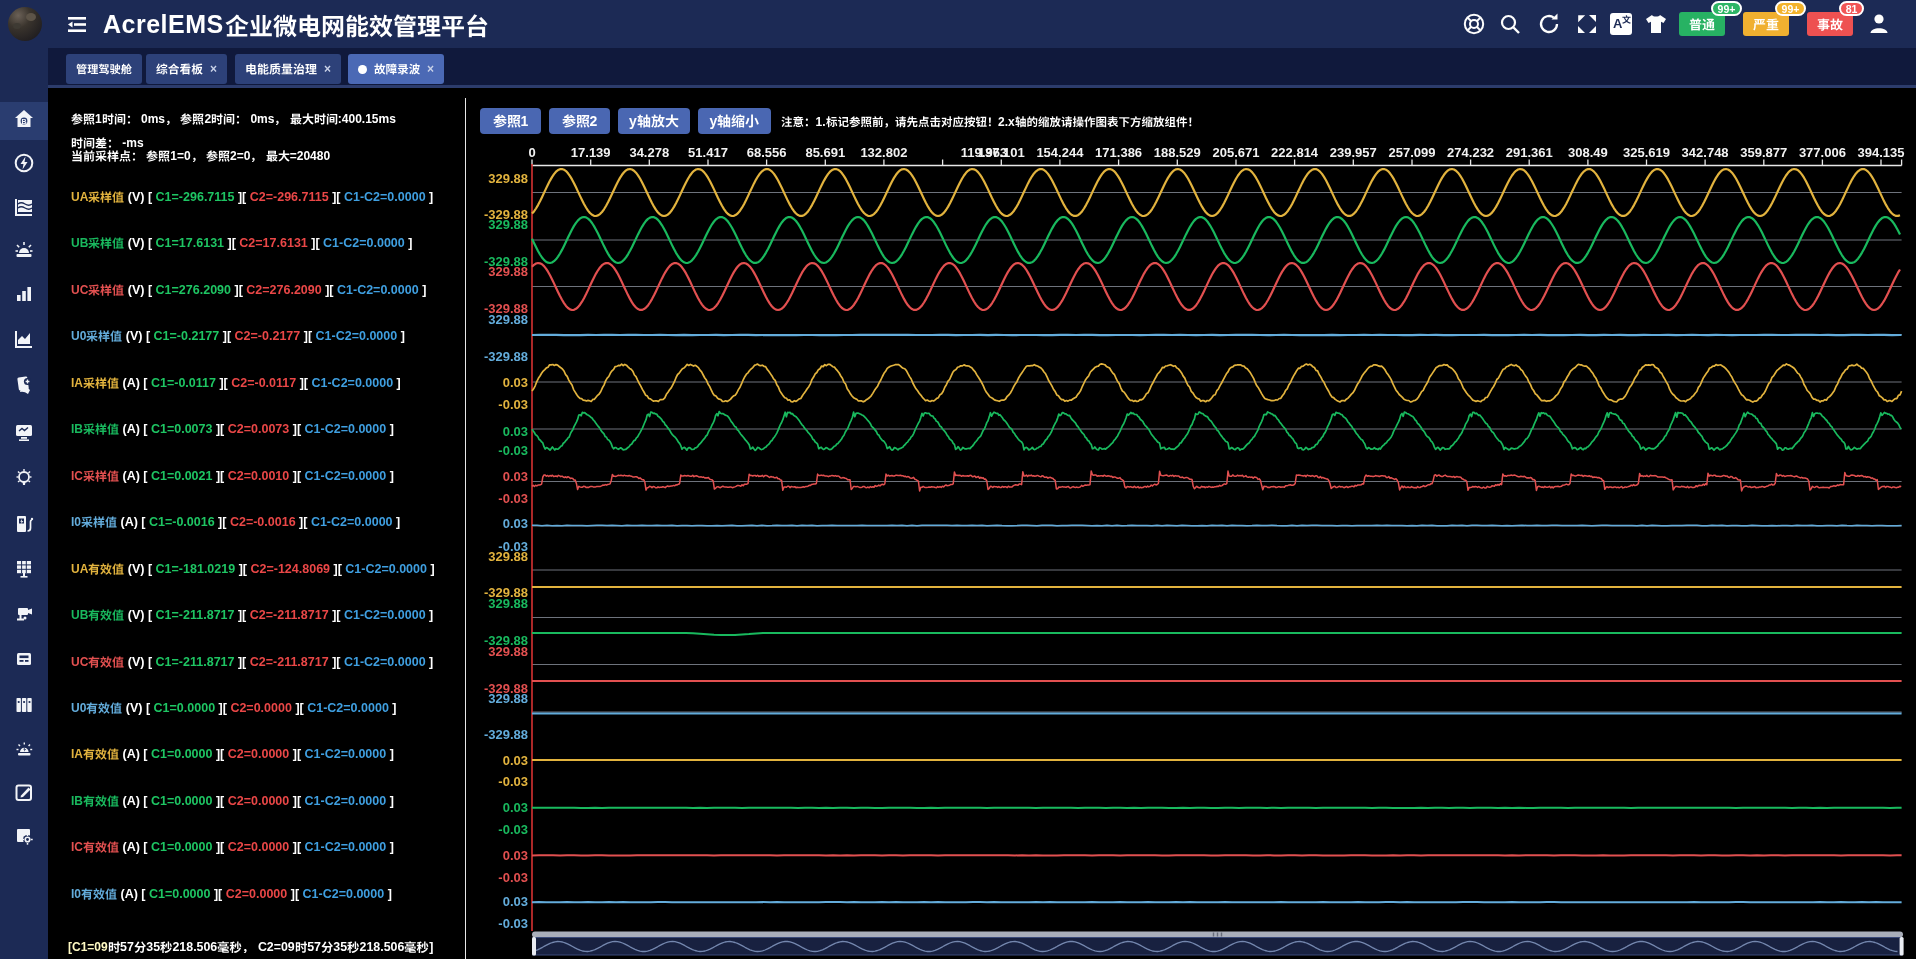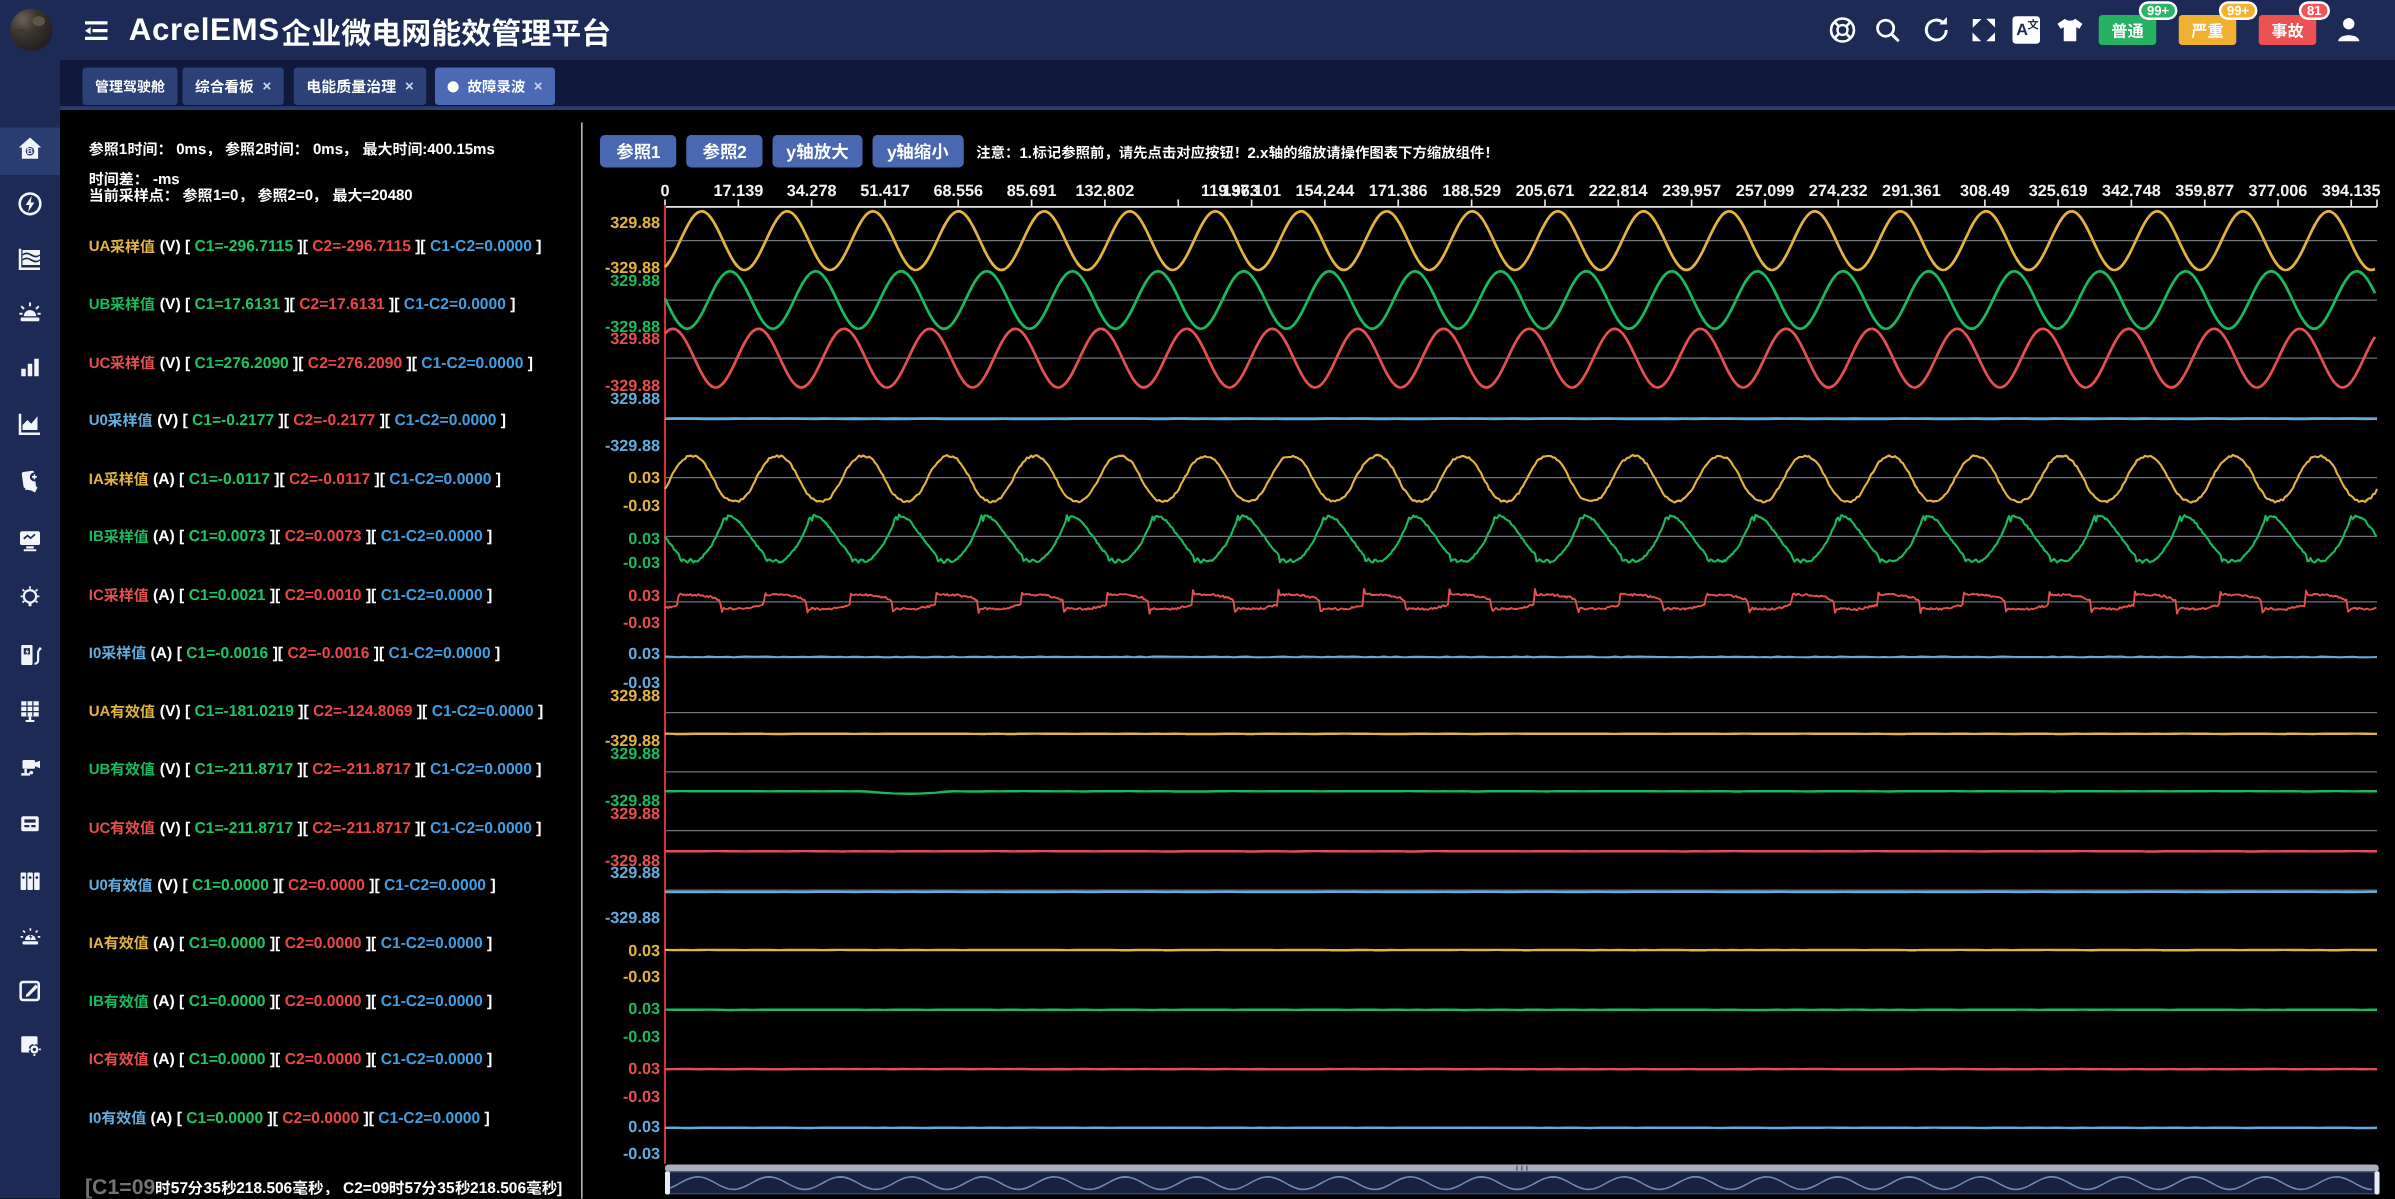--- a/index.html
+++ b/index.html
@@ -758,21 +758,21 @@
       </svg>
       <span class="w">&nbsp;(A) [&nbsp;</span>
       <span class="g">C1=0.0000</span>
       <span class="w">&nbsp;][&nbsp;</span>
       <span class="r">C2=0.0000</span>
       <span class="w">&nbsp;][&nbsp;</span>
       <span class="b">C1-C2=0.0000</span>
       <span class="w">&nbsp;]</span>
     </div>
     <div class="row" style="left:68px;top:940px">
-      <span style="color:#737373;font-size:17px">[C1=09</span>
+      <span style="color:#fef9c3;font-size:12px">[C1=09</span>
       <svg width="12.4" height="12.4" viewBox="0 -880 1000 1000">
         <g transform="scale(1,-1)" fill="#ffffff">
           <use href="#u65F6" x="0"></use>
         </g>
       </svg>
       <span style="color:#ffffff;font-size:12.4px">57</span>
       <svg width="12.4" height="12.4" viewBox="0 -880 1000 1000">
         <g transform="scale(1,-1)" fill="#ffffff">
           <use href="#u5206" x="0"></use>
         </g>

